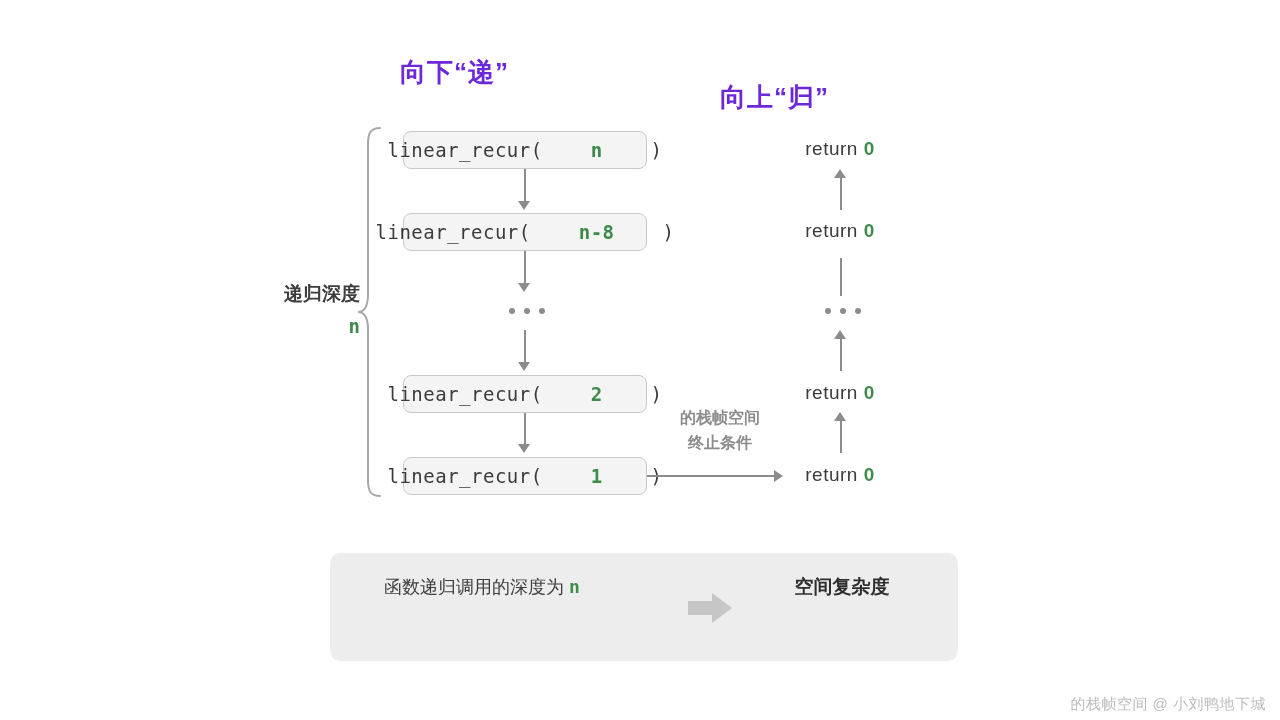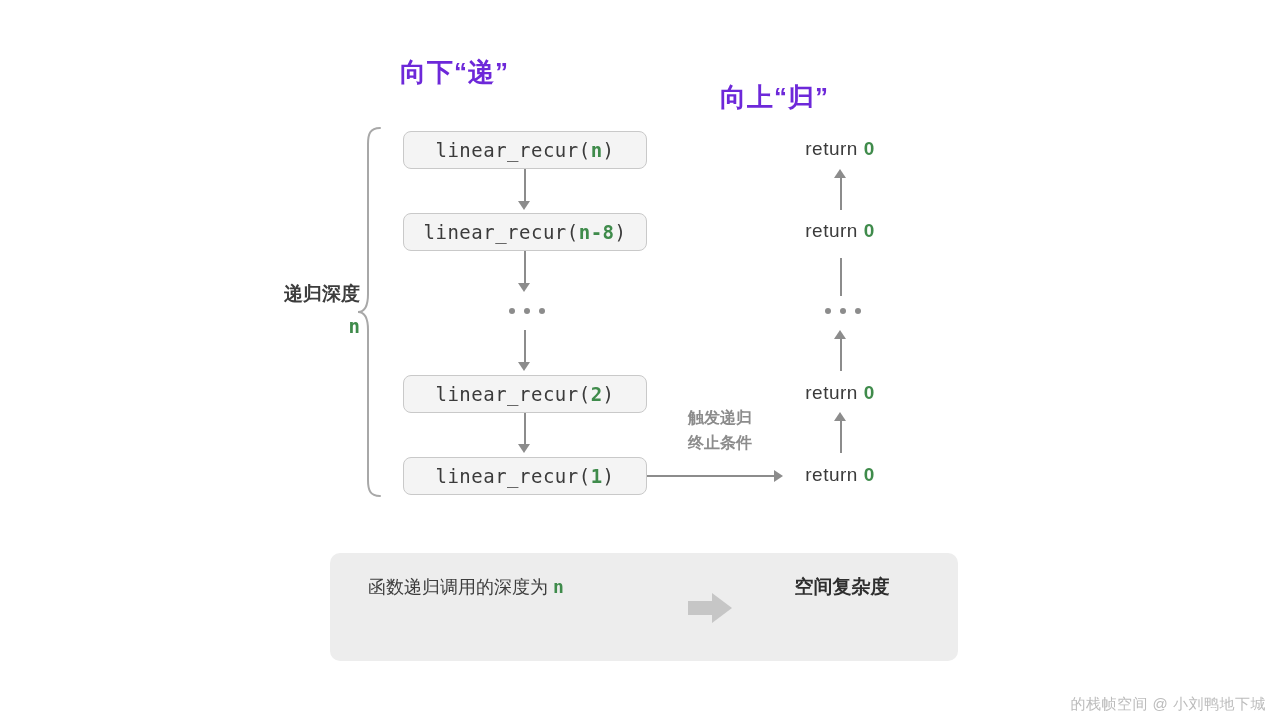--- a/index.html
+++ b/index.html
@@ -70,20 +70,21 @@
     border: 1px solid #c9c9c9;
     border-radius: 8px;
     display: flex;
     align-items: center;
     justify-content: center;
     font-family: "DejaVu Sans Mono", "Liberation Mono", monospace;
     font-size: 19px;
     color: #3b3b3b;
     letter-spacing: 0.5px;
     white-space: nowrap;
+    gap: 48px;
   }
   .call-box .arg {
     color: #3f8b4b;
     font-weight: bold;
   }
 
   
   .ret {
     position: absolute;
     left: 720px;
@@ -166,21 +167,21 @@
     position: absolute;
     left: 330px;
     top: 553px;
     width: 628px;
     height: 108px;
     background: #ededed;
     border-radius: 10px;
   }
   .summary-left {
     position: absolute;
-    left: 368px;
+    left: 384px;
     top: 567px;
     width: 300px;
     text-align: left;
     color: #3d3d3d;
     font-size: 18px;
     line-height: 39px;
   }
   .summary-left .mono {
     font-family: "DejaVu Sans Mono", "Liberation Mono", monospace;
     font-size: 17px;
@@ -302,21 +303,21 @@
   <div class="vline" style="left:524px; top:330px; height:33px"></div>
   <div class="arrow-down" style="left:518px; top:362px"></div>
 
   <div class="vline" style="left:524px; top:413px; height:33px"></div>
   <div class="arrow-down" style="left:518px; top:444px"></div>
 
   <div class="hline" style="left:647px; top:475px; width:128px"></div>
   <div class="arrow-right" style="left:774px; top:470px"></div>
 
   <div class="base-note">
-    <div>触发递归</div>
+    <div>的栈帧空间</div>
     <div>终止条件</div>
   </div>
 
   <div class="ret" style="top:138px">
     <span>return</span>
     <span class="zero">0</span>
   </div>
 
   <div class="ret" style="top:220px">
     <span>return</span>

